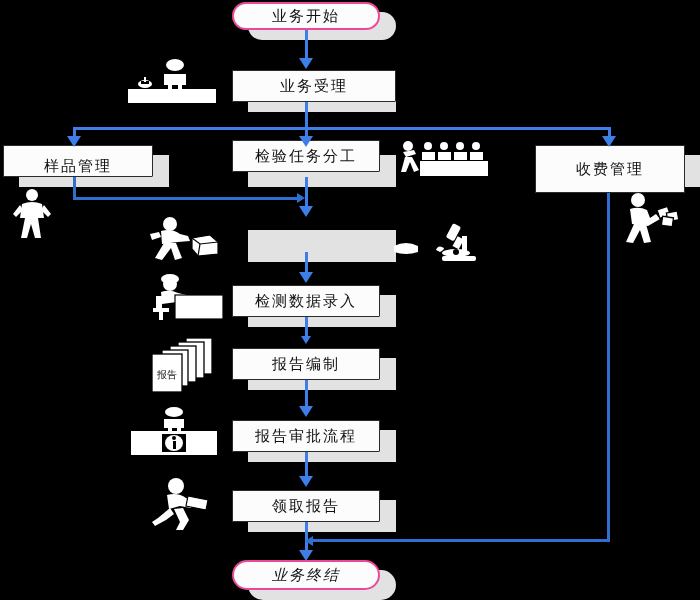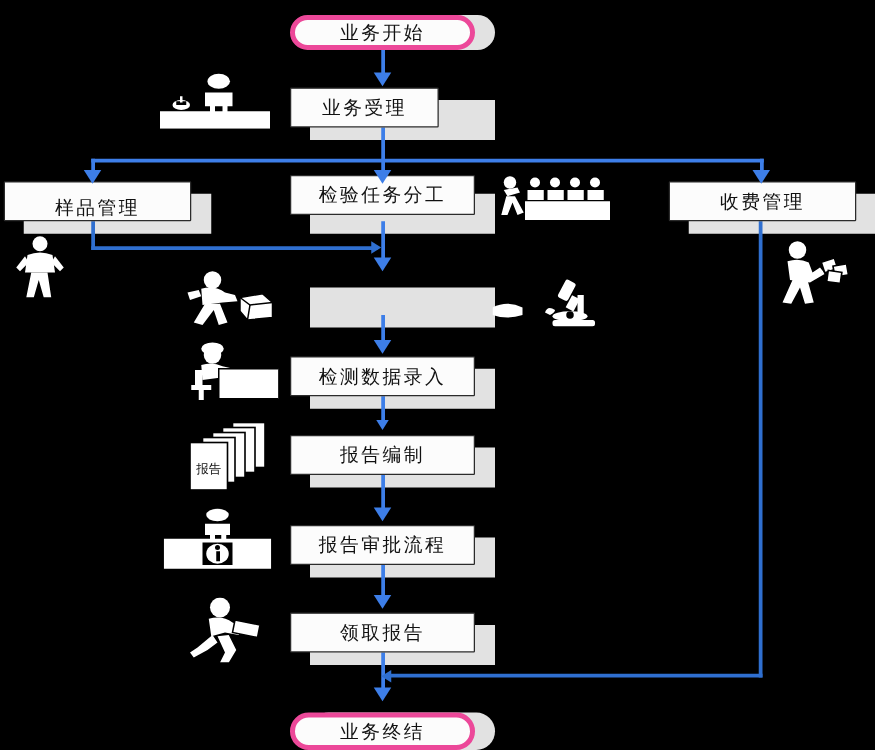--- a/index.html
+++ b/index.html
@@ -9,21 +9,21 @@
   }
   
   .node{
     position:absolute;box-sizing:border-box;
     background:#fcfcfc;border:1px solid #2b2b2b;
     display:flex;align-items:center;justify-content:center;
     color:#111;font-size:15px;letter-spacing:2px;white-space:nowrap;
     z-index:6;
   }
   .node.proc{border-radius:1px;}
-  .node.term{border-radius:999px;border:4px solid #ec4899;margin-top:10px;}
+  .node.term{border-radius:999px;border:2px solid #ec4899;}
   
   .shadow{
     position:absolute;background:#e2e2e2;z-index:4;
   }
   .shadow.term{border-radius:999px;}
   
   .ln{position:absolute;background:#3d7ee8;z-index:5;}
   .ln.v{width:3px;}
   .ln.h{height:3px;}
   .ln.thin{background:#2f6fd0;}
@@ -87,45 +87,45 @@
   <div class="ln v" style="left:305px;top:522px;height:32px;"></div>
   <div class="arw down" style="left:299px;top:550px;"></div>
 
   <div class="ln v thin" style="left:607px;top:177px;height:365px;"></div>
   <div class="ln h thin" style="left:312px;top:539px;width:298px;"></div>
   <div class="arw left" style="left:305px;top:536px;"></div>
 
   <div class="node term" style="left:232px;top:2px;width:148px;height:28px;">
     <span>业务开始</span>
   </div>
-  <div class="node proc" style="left:232px;top:70px;width:119px;height:32px;">
+  <div class="node proc" style="left:232px;top:70px;width:164px;height:32px;">
     <span>业务受理</span>
   </div>
   <div class="node proc" style="left:3px;top:145px;width:150px;height:32px;align-items:flex-end;">
     <span>样品管理</span>
   </div>
   <div class="node proc" style="left:232px;top:140px;width:148px;height:32px;">
     <span>检验任务分工</span>
   </div>
-  <div class="node proc" style="left:535px;top:145px;width:150px;height:32px;">
+  <div class="node proc" style="left:535px;top:145px;width:150px;height:48px;">
     <span>收费管理</span>
   </div>
   <div class="node proc" style="left:232px;top:285px;width:148px;height:32px;align-items:center;">
     <span>检测数据录入</span>
   </div>
   <div class="node proc" style="left:232px;top:348px;width:148px;height:32px;">
     <span>报告编制</span>
   </div>
   <div class="node proc" style="left:232px;top:420px;width:148px;height:32px;">
     <span>报告审批流程</span>
   </div>
   <div class="node proc" style="left:232px;top:490px;width:148px;height:32px;">
     <span>领取报告</span>
   </div>
-  <div class="node term" style="left:232px;top:560px;width:148px;height:30px;">
+  <div class="node term" style="left:232px;top:560px;width:148px;height:30px;font-style:italic;">
     <span>业务终结</span>
   </div>
 
   <div class="icon" style="left:128px;top:58px;">
     <svg width="88" height="45" viewBox="0 0 88 45">
       <ellipse cx="47" cy="7" rx="9" ry="6" fill="#fff"></ellipse>
       <path d="M36 16h22v11H36z" fill="#fff"></path>
       <rect x="40" y="25" width="4" height="7" fill="#fff"></rect>
       <rect x="50" y="25" width="4" height="7" fill="#fff"></rect>
       <ellipse cx="17" cy="26" rx="7" ry="4" fill="#fff"></ellipse>

